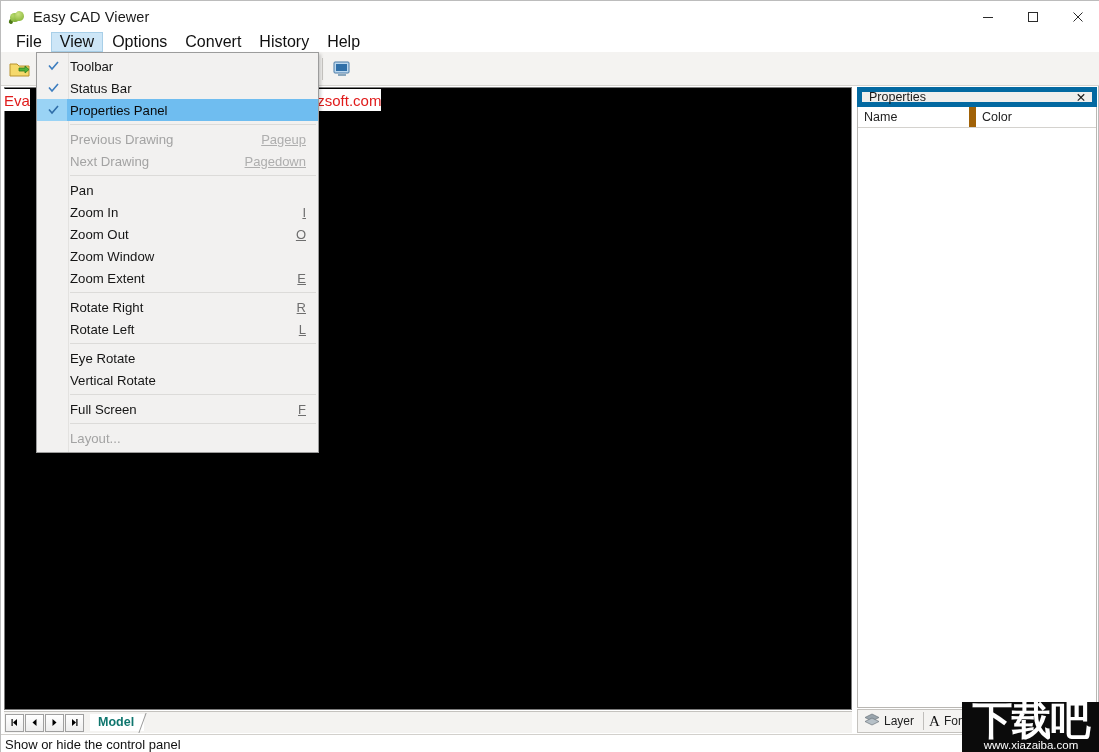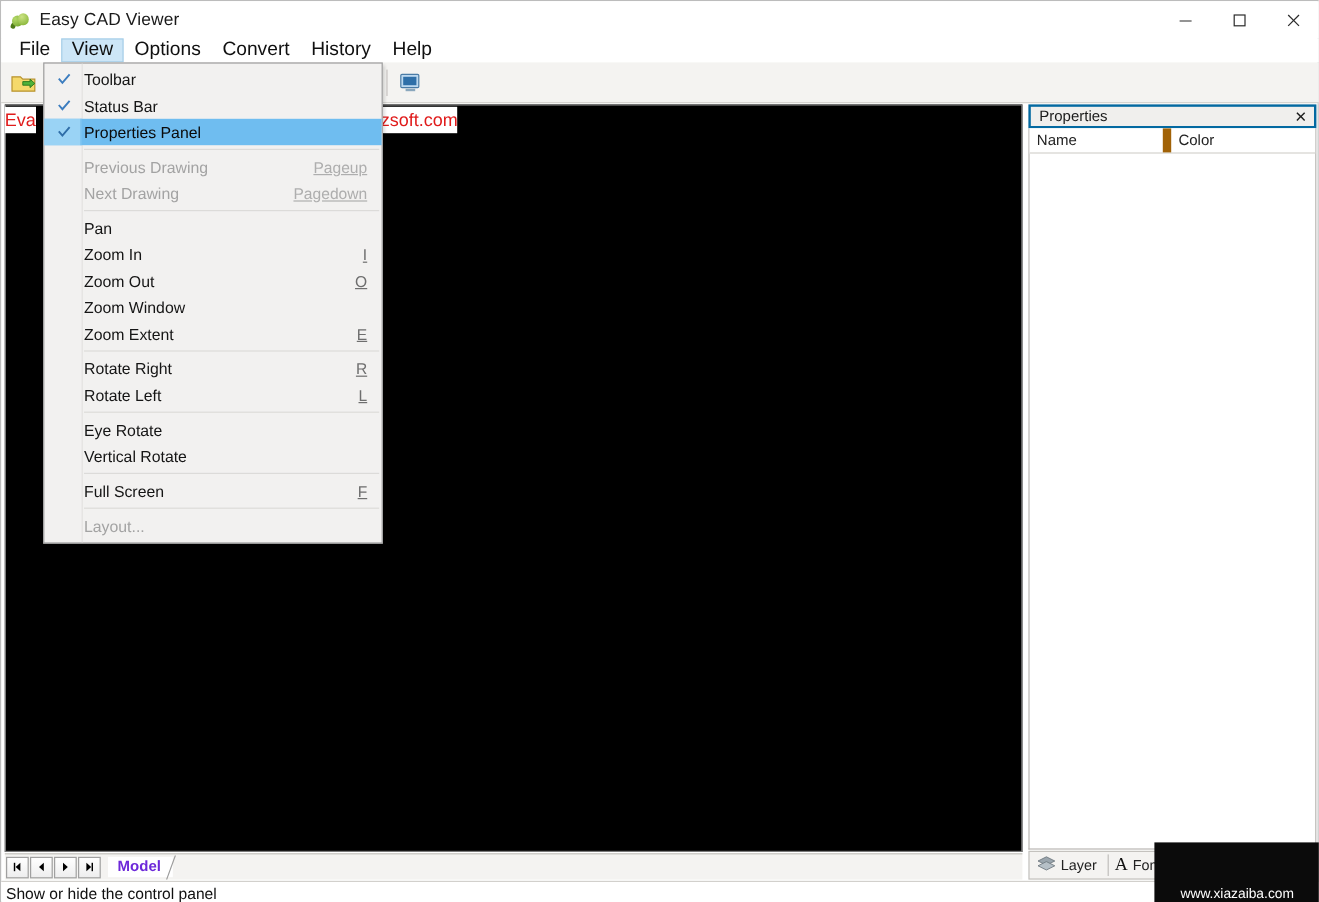--- a/index.html
+++ b/index.html
@@ -127,21 +127,21 @@
   
   #props-panel {
     position: absolute; left: 856px; top: 86px;
     width: 240px; height: 623px;
     background: #ffffff;
     box-sizing: border-box;
   }
   #props-header {
     height: 20px;
     background: #f0efed;
-    border: 2px solid #0369a1;
+    border: 5px solid #0369a1;
     box-sizing: border-box;
     display: flex; align-items: center;
     padding: 0 4px 0 7px;
     font-size: 12.5px; color: #1b1b1b;
   }
   #props-header .spacer { flex: 1; }
   #props-close {
     width: 14px; height: 14px;
     display: flex; align-items: center; justify-content: center;
     color: #1b1b1b;
@@ -180,21 +180,21 @@
     width: 19px; height: 18px;
     border: 1px solid #a0a0a0;
     background: linear-gradient(#ffffff, #eeeeee);
     margin-left: 1px;
     display: flex; align-items: center; justify-content: center;
     font-size: 9px; color: #000;
     box-sizing: border-box;
   }
   #model-tab {
     margin-left: 6px;
-    font-size: 12.5px; font-weight: bold; color: #6d28d9;
+    font-size: 12.5px; font-weight: bold; color: #0f766e;
     padding: 1px 10px 2px 8px;
     position: relative;
     background: #ffffff;
   }
   .tab-slash {
     width: 10px; height: 20px;
     border-left: 1px solid #9a9a9a;
     transform: skewX(-20deg);
     margin-left: -2px;
   }
@@ -616,16 +616,17 @@
 
     <div class="msep"></div>
 
     <div class="mi disabled">
       <span class="label">Layout...</span>
       <span class="accel"></span>
     </div>
   </div>
 
   <div id="watermark">
+    <div id="wm-cn">下载吧</div>
     <div id="wm-url">www.xiazaiba.com</div>
   </div>
 
 </div>
 
 </body></html>

